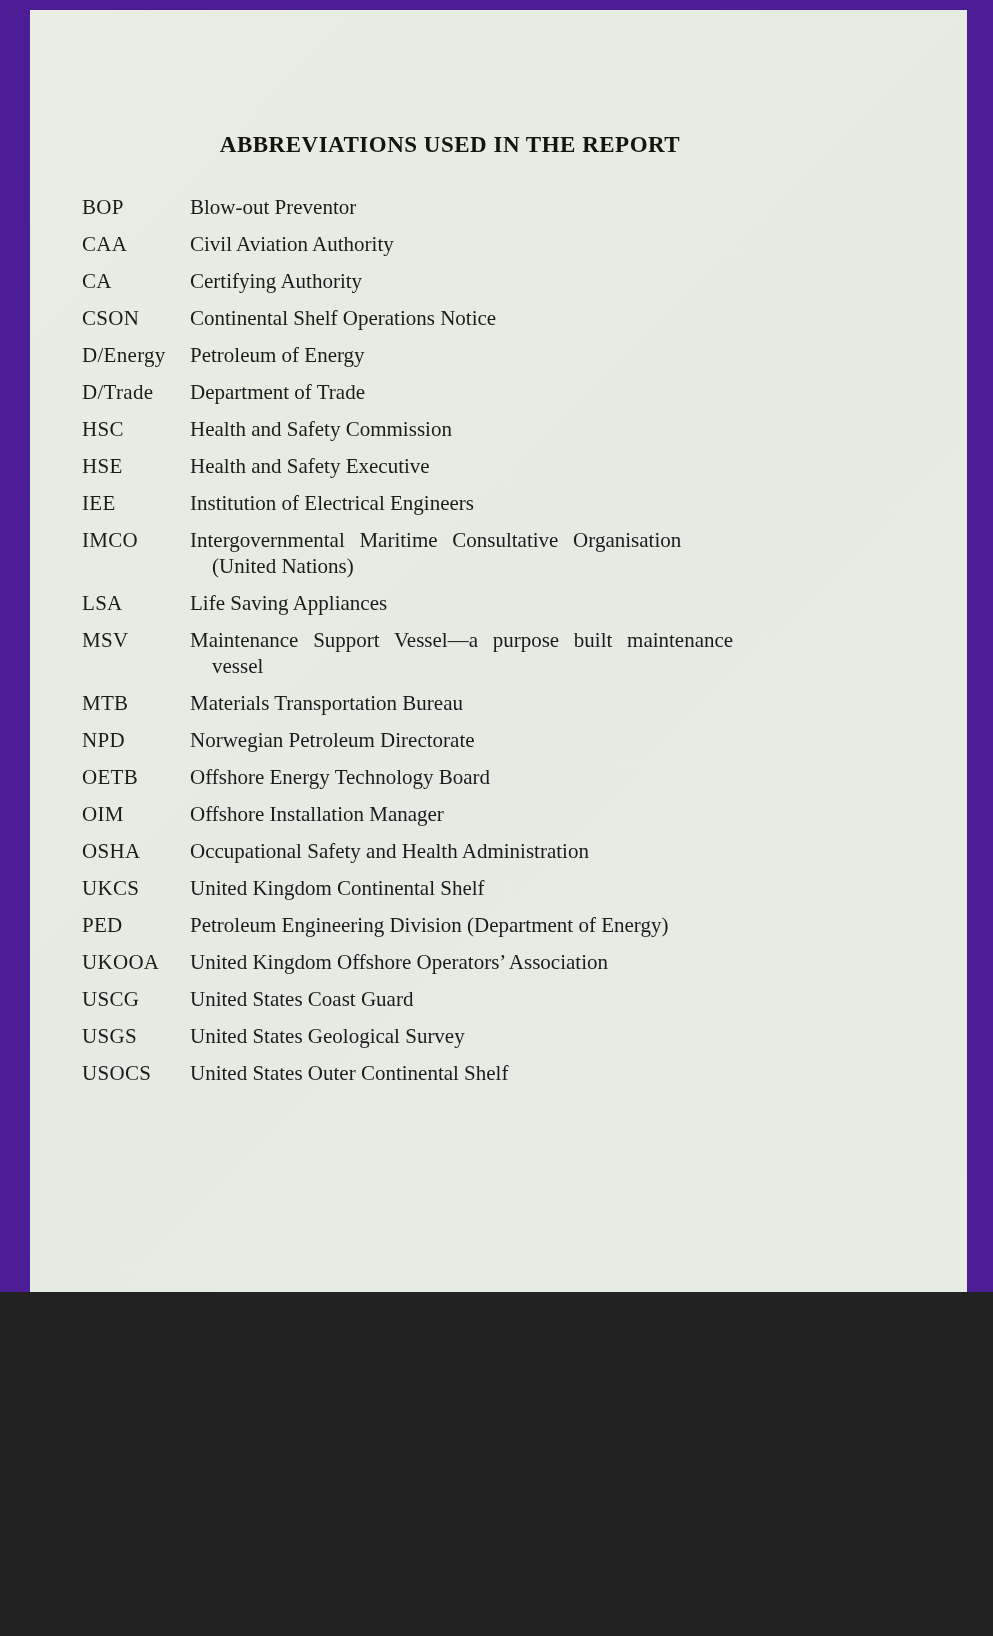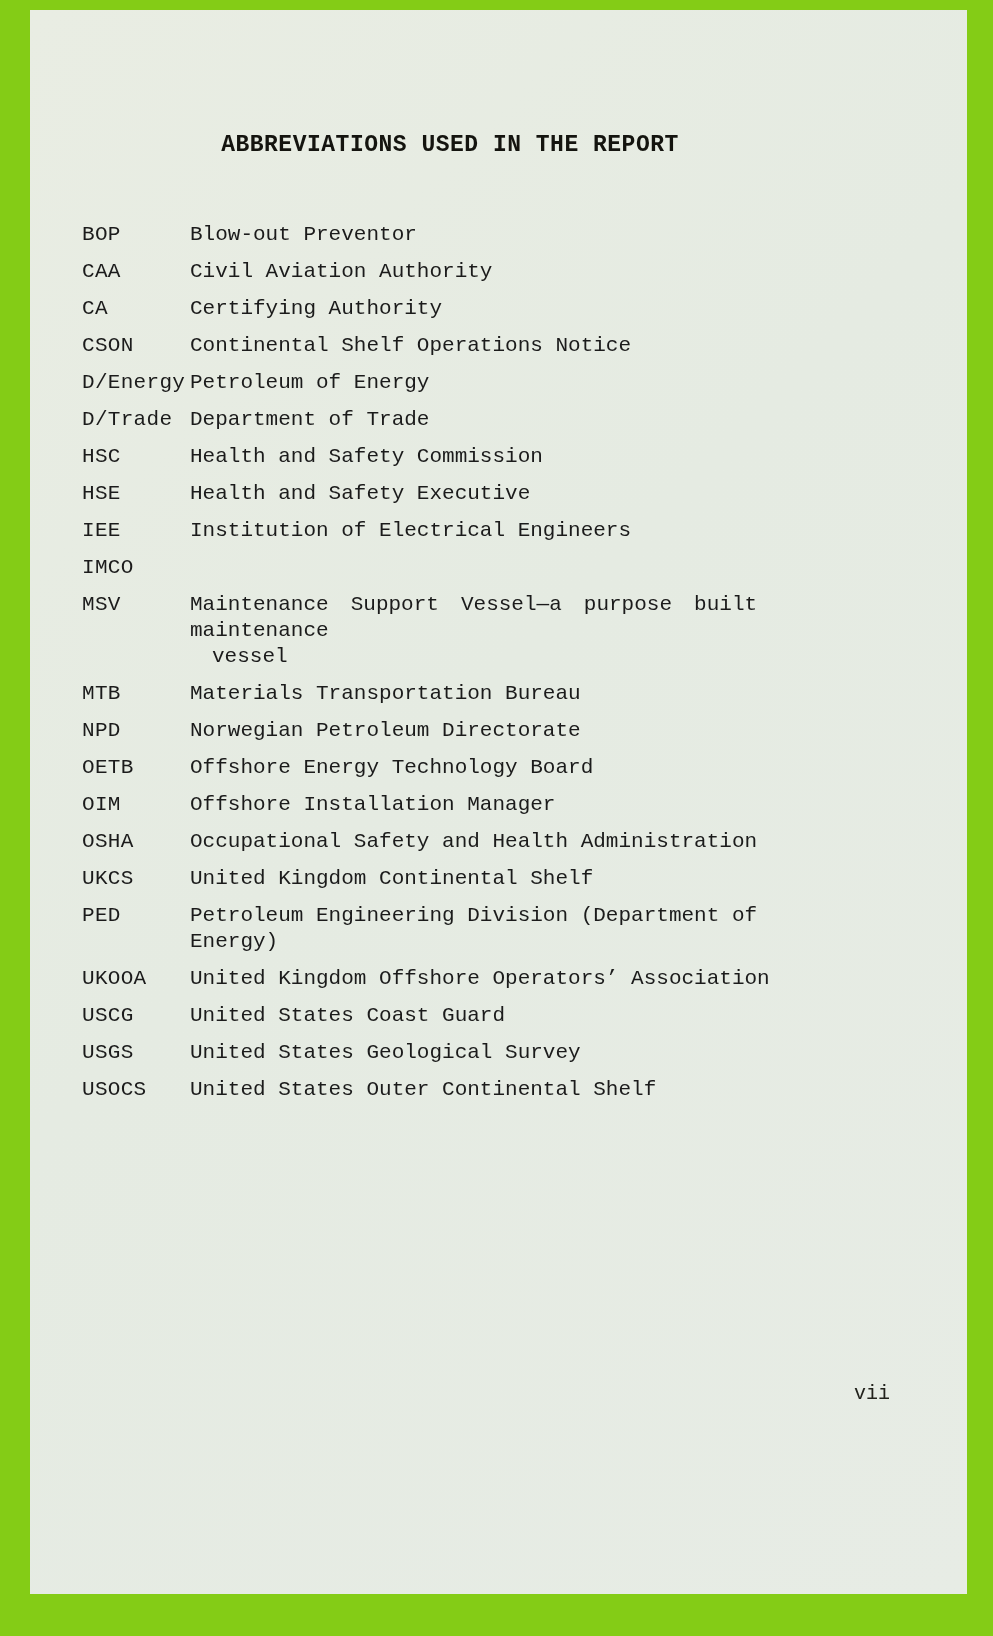--- a/index.html
+++ b/index.html
@@ -3,24 +3,24 @@
 <meta charset="utf-8">
 <style>
   html, body {
     margin: 0;
     padding: 0;
     background: #222;
   }
   .scan {
     position: relative;
     width: 993px;
-    height: 1636px;
-    background: #84cc16;
+    height: 1292px;
+    background: #4c1d95;
     overflow: hidden;
-    font-family: Liberation Mono, monospace;
+    font-family: Liberation Serif, serif;
   }
   .paper {
     position: absolute;
     left: 30px;
     top: 10px;
     width: 937px;
     height: 1584px;
     background: linear-gradient(135deg, #e9ede3 0%, #e5ebe2 45%, #e7ece5 100%);
     color: #1b1b1b;
   }
@@ -28,21 +28,21 @@
     margin: 0;
     padding-top: 122px;
     width: 840px;
     text-align: center;
     font-size: 23px;
     font-weight: bold;
     letter-spacing: 0.5px;
     color: #14140f;
   }
   .entries {
-    margin-top: 64px;
+    margin-top: 36px;
     margin-left: 52px;
     width: 740px;
   }
   .entry {
     display: grid;
     grid-template-columns: 108px 1fr;
     font-size: 21px;
     line-height: 26px;
     margin-bottom: 11px;
   }
@@ -145,22 +145,33 @@
         <div class="entry">
           <div class="abbr">IEE</div>
           <div class="def">
             <div class="def-line">Institution of Electrical Engineers</div>
 
           </div>
         </div>
 
         <div class="entry two-line">
           <div class="abbr">IMCO</div>
-        </div>
-
+          <div class="def">
+            <div class="def-line">Intergovernmental Maritime Consultative Organisation</div>
+            <div class="def2">(United Nations)</div>
+          </div>
+        </div>
+
+        <div class="entry">
+          <div class="abbr">LSA</div>
+          <div class="def">
+            <div class="def-line">Life Saving Appliances</div>
+
+          </div>
+        </div>
 
         <div class="entry two-line">
           <div class="abbr">MSV</div>
           <div class="def">
             <div class="def-line">Maintenance Support Vessel—a purpose built maintenance</div>
             <div class="def2">vessel</div>
           </div>
         </div>
 
         <div class="entry">

